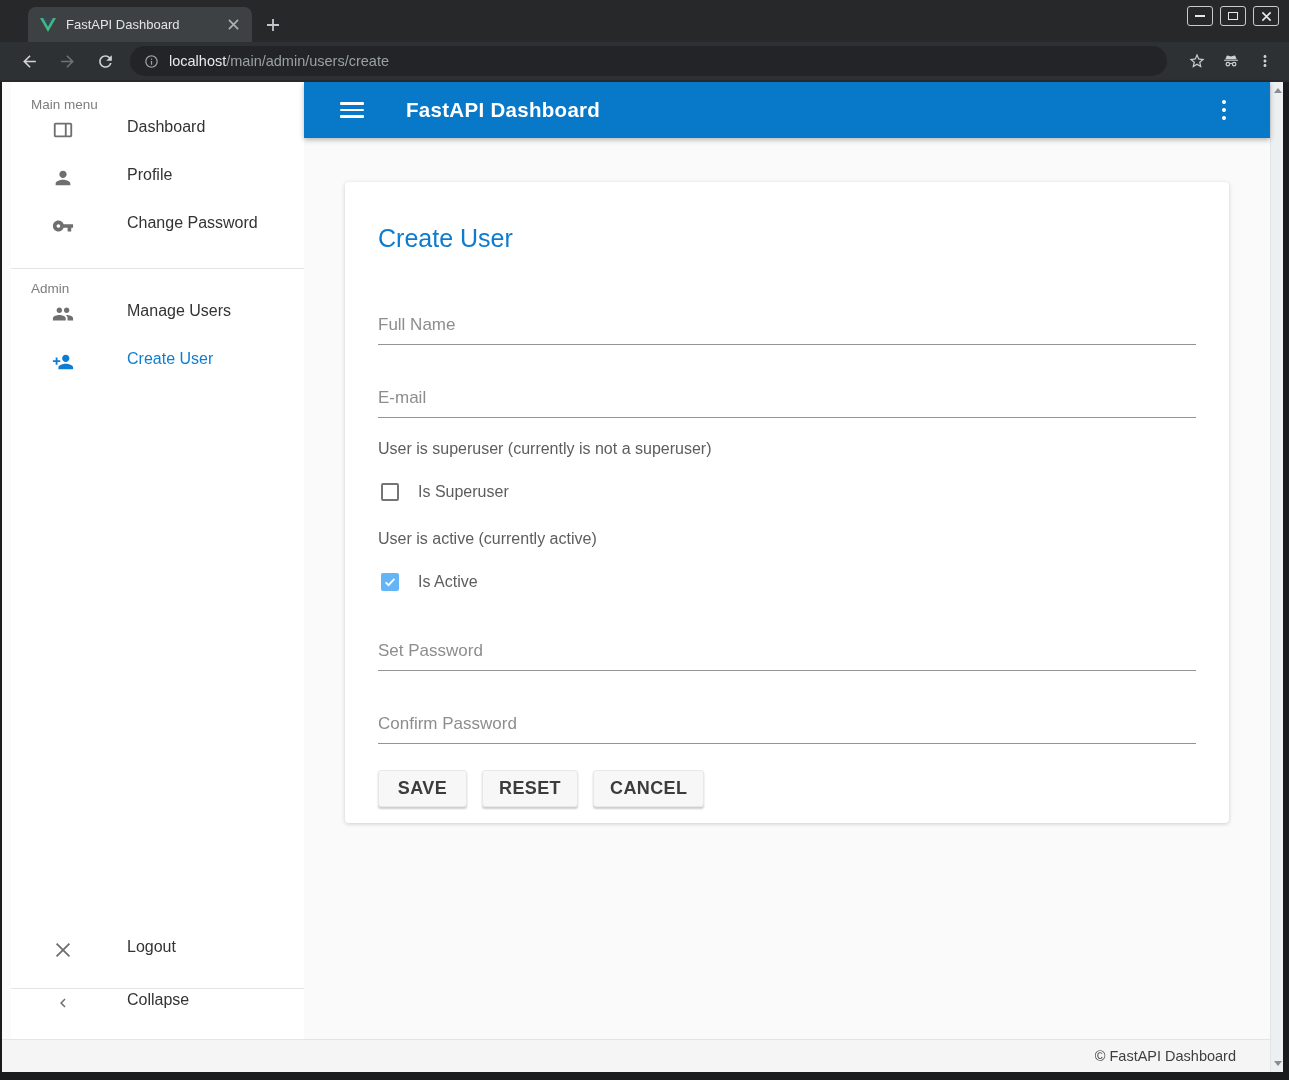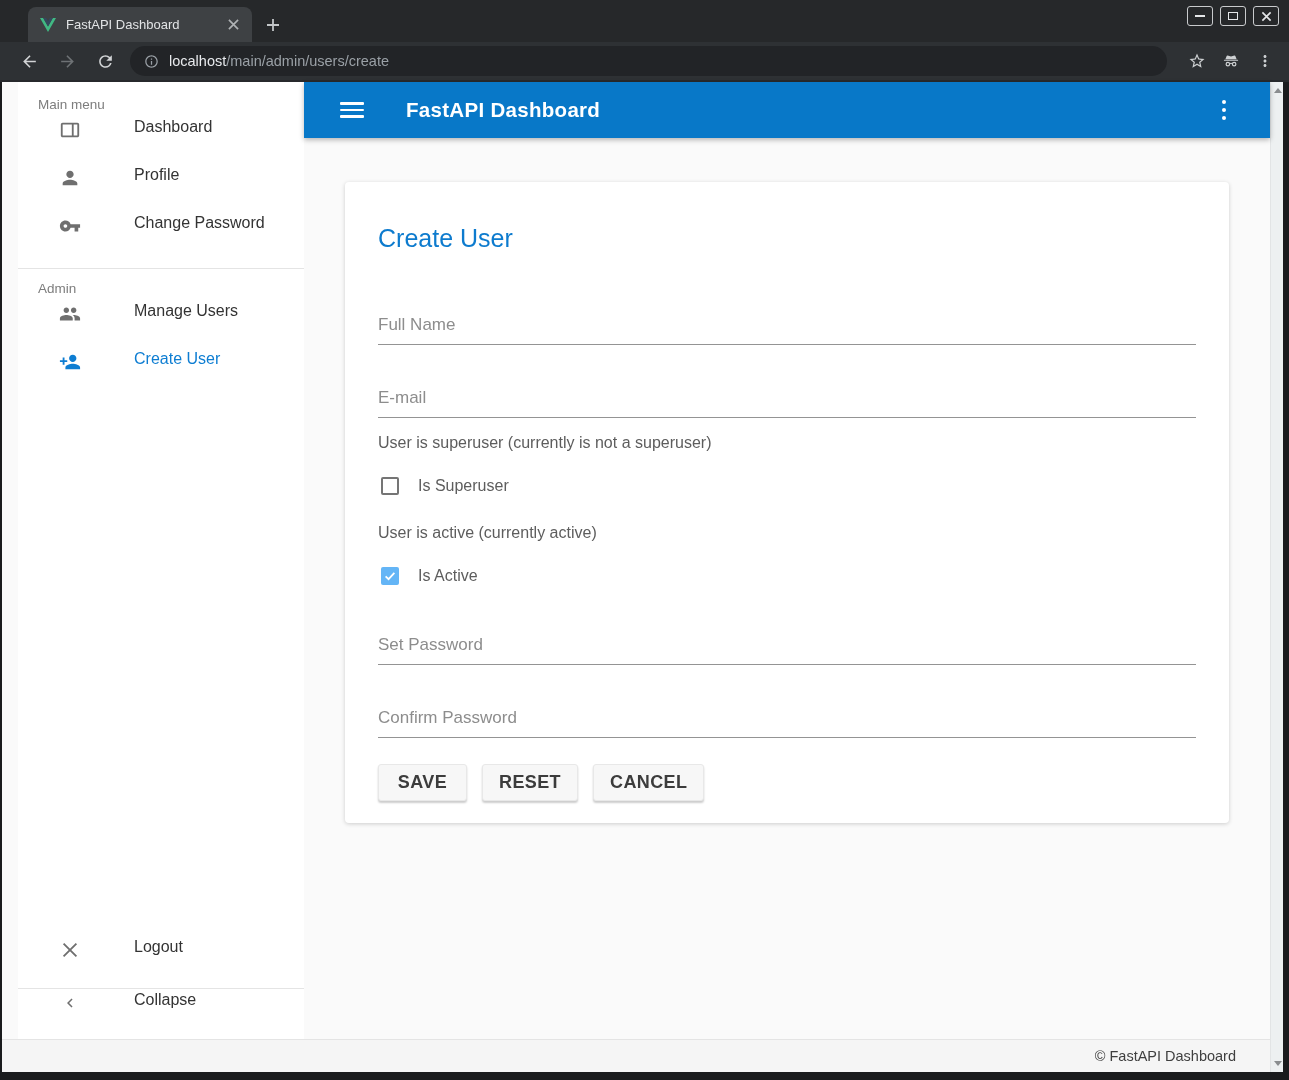--- a/index.html
+++ b/index.html
@@ -48,21 +48,21 @@
   .sb-arrow { position:absolute; left:3px; width:0; height:0; border-left:4px solid transparent; border-right:4px solid transparent; }
   .sb-arrow.up { top:6px; border-bottom:5px solid #8a8d8f; }
   .sb-arrow.down { bottom:6px; border-top:5px solid #8a8d8f; }
 
   
   .app-footer { position:absolute; left:0; right:13px; bottom:0; height:33px; background:#f5f5f5;
                 border-top:1px solid #e4e4e4; display:flex; align-items:center; justify-content:flex-end; padding-right:34px; }
   .app-footer span { font-size:14.5px; color:#3f3f3f; }
 
   
-  .sidebar { position:absolute; left:16px; top:0; bottom:33px; width:301px; background:#fff;
+  .sidebar { position:absolute; left:9px; top:0; bottom:33px; width:301px; background:#fff;
              border-right:1px solid #e0e0e0; display:flex; flex-direction:column; }
   .side-section-label { font-size:13.5px; color:#7d7d7d; padding:15px 20px 6px 20px; }
   .side-item { height:48px; display:flex; align-items:flex-start; padding-left:40px; cursor:pointer;gap:24px; }
   .side-item .icn { width:24px; height:24px; flex:none; margin-right:28px; display:flex; align-items:center; justify-content:center; }
   .side-item .icn svg { width:22px; height:22px; fill:#6f6f6f; }
   .side-item .lbl { font-size:16px; color:#333; }
   .side-item.active .lbl { color:#0d7dd2; }
   .side-item.active .icn svg { fill:#0d7dd2; }
   .side-divider { height:1px; background:#e4e4e4; margin:6px 0; }
   .side-spacer { flex:1; }
@@ -88,21 +88,21 @@
 
   .text-field { position:relative; border-bottom:1px solid #949494; }
   .text-field input { width:100%; border:none; outline:none; background:transparent;
                       font-family:"Liberation Sans", sans-serif; font-size:17px; color:#333; padding:0 0 9px 0; }
   .text-field input::placeholder { color:#8d8d8d; opacity:1; }
   .tf-fullname { margin-top:62px; }
   .tf-email { margin-top:43px; }
   .tf-setpw { margin-top:43px; }
   .tf-confirmpw { margin-top:43px; }
 
-  .helper-note { font-size:16px; color:#5d5d5d; margin-top:16px; }
+  .helper-note { font-size:16px; color:#5d5d5d; margin-top:22px; }
   .check-row { display:flex; align-items:center; margin-top:25px;gap:7px; }
   .checkbox { width:18px; height:18px; border:2px solid #757575; border-radius:2px; margin-left:3px; flex:none; }
   .checkbox.checked { border:none; background:#64b5f6; display:flex; align-items:center; justify-content:center; }
   .checkbox.checked svg { width:14px; height:14px; stroke:#fff; stroke-width:3; fill:none; }
   .check-row .cb-label { font-size:16px; color:#5d5d5d; margin-left:12px; }
 
   .btn-row { display:flex; gap:15px; margin-top:26px; }
   .btn { min-width:89px; height:37px; background:#f7f7f7; border:1px solid #e8e8e8; border-radius:3px;
          box-shadow:0 2px 2px rgba(0,0,0,.2); font-family:"Liberation Sans", sans-serif;
          font-size:18px; font-weight:bold; color:#3c3c3c; letter-spacing:.4px; padding:0 16px; }

